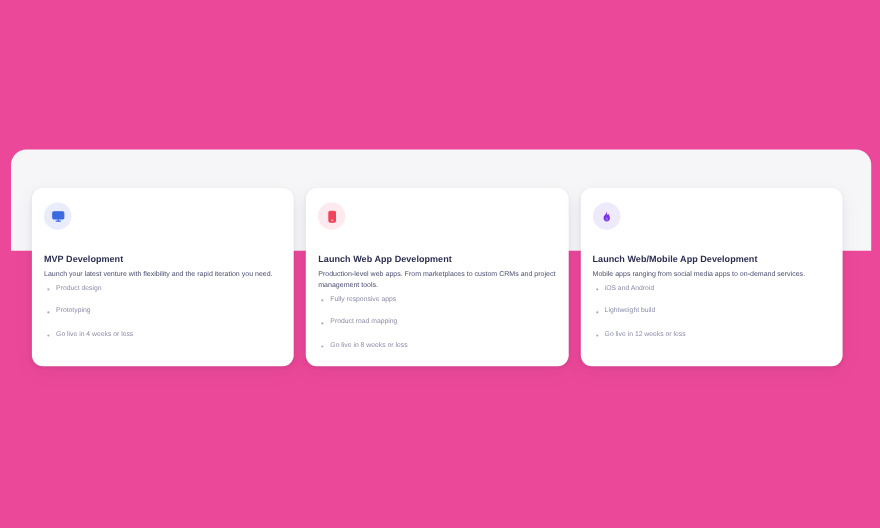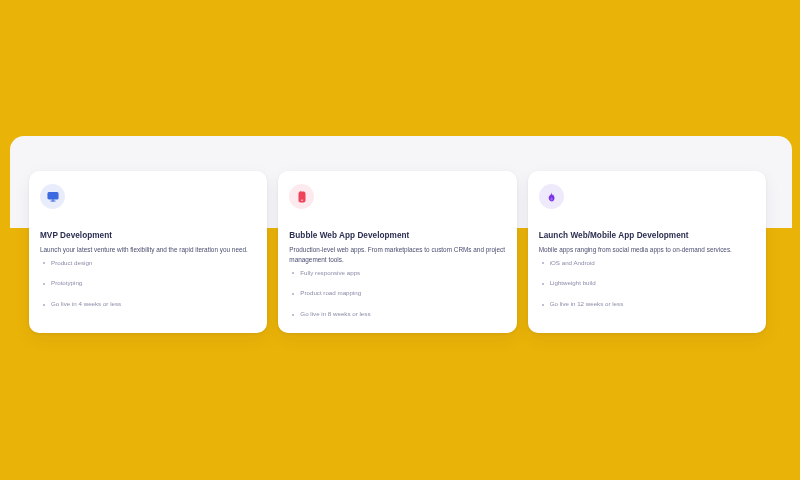--- a/index.html
+++ b/index.html
@@ -7,21 +7,21 @@
     width: 800px;
     height: 480px;
     background: #ffffff;
     font-family: "Liberation Sans", sans-serif;
     overflow: hidden;
   }
   .page {
     position: relative;
     width: 800px;
     height: 480px;
-    background: #eab308;
+    background: #ec4899;
   }
   
   .section-band {
     position: absolute;
     left: 10px;
     top: 136px;
     width: 782px;
     height: 92px;
     background: #f6f6f9;
     border-top-left-radius: 14px;
@@ -122,21 +122,21 @@
 
     <div class="card">
       <div class="icon-badge red">
         <span>
           <svg width="12" height="12" viewBox="0 0 24 24" fill="none" stroke="#ef4359" stroke-width="2" stroke-linecap="round" stroke-linejoin="round">
             <rect x="6" y="2" width="12" height="20" rx="2.5" fill="#ef4359" stroke="#ef4359"></rect>
             <line x1="10.5" y1="18.4" x2="13.5" y2="18.4" stroke="#fdeaee" stroke-width="1.6"></line>
           </svg>
         </span>
       </div>
-      <div class="card-title">Bubble Web App Development</div>
+      <div class="card-title">Launch Web App Development</div>
       <div class="card-desc">Production-level web apps. From marketplaces to custom CRMs and project management tools.</div>
       <ul class="bullets">
         <li>Fully responsive apps</li>
         <li>Product road mapping</li>
         <li>Go live in 8 weeks or less</li>
       </ul>
     </div>
 
     <div class="card">
       <div class="icon-badge purple">

